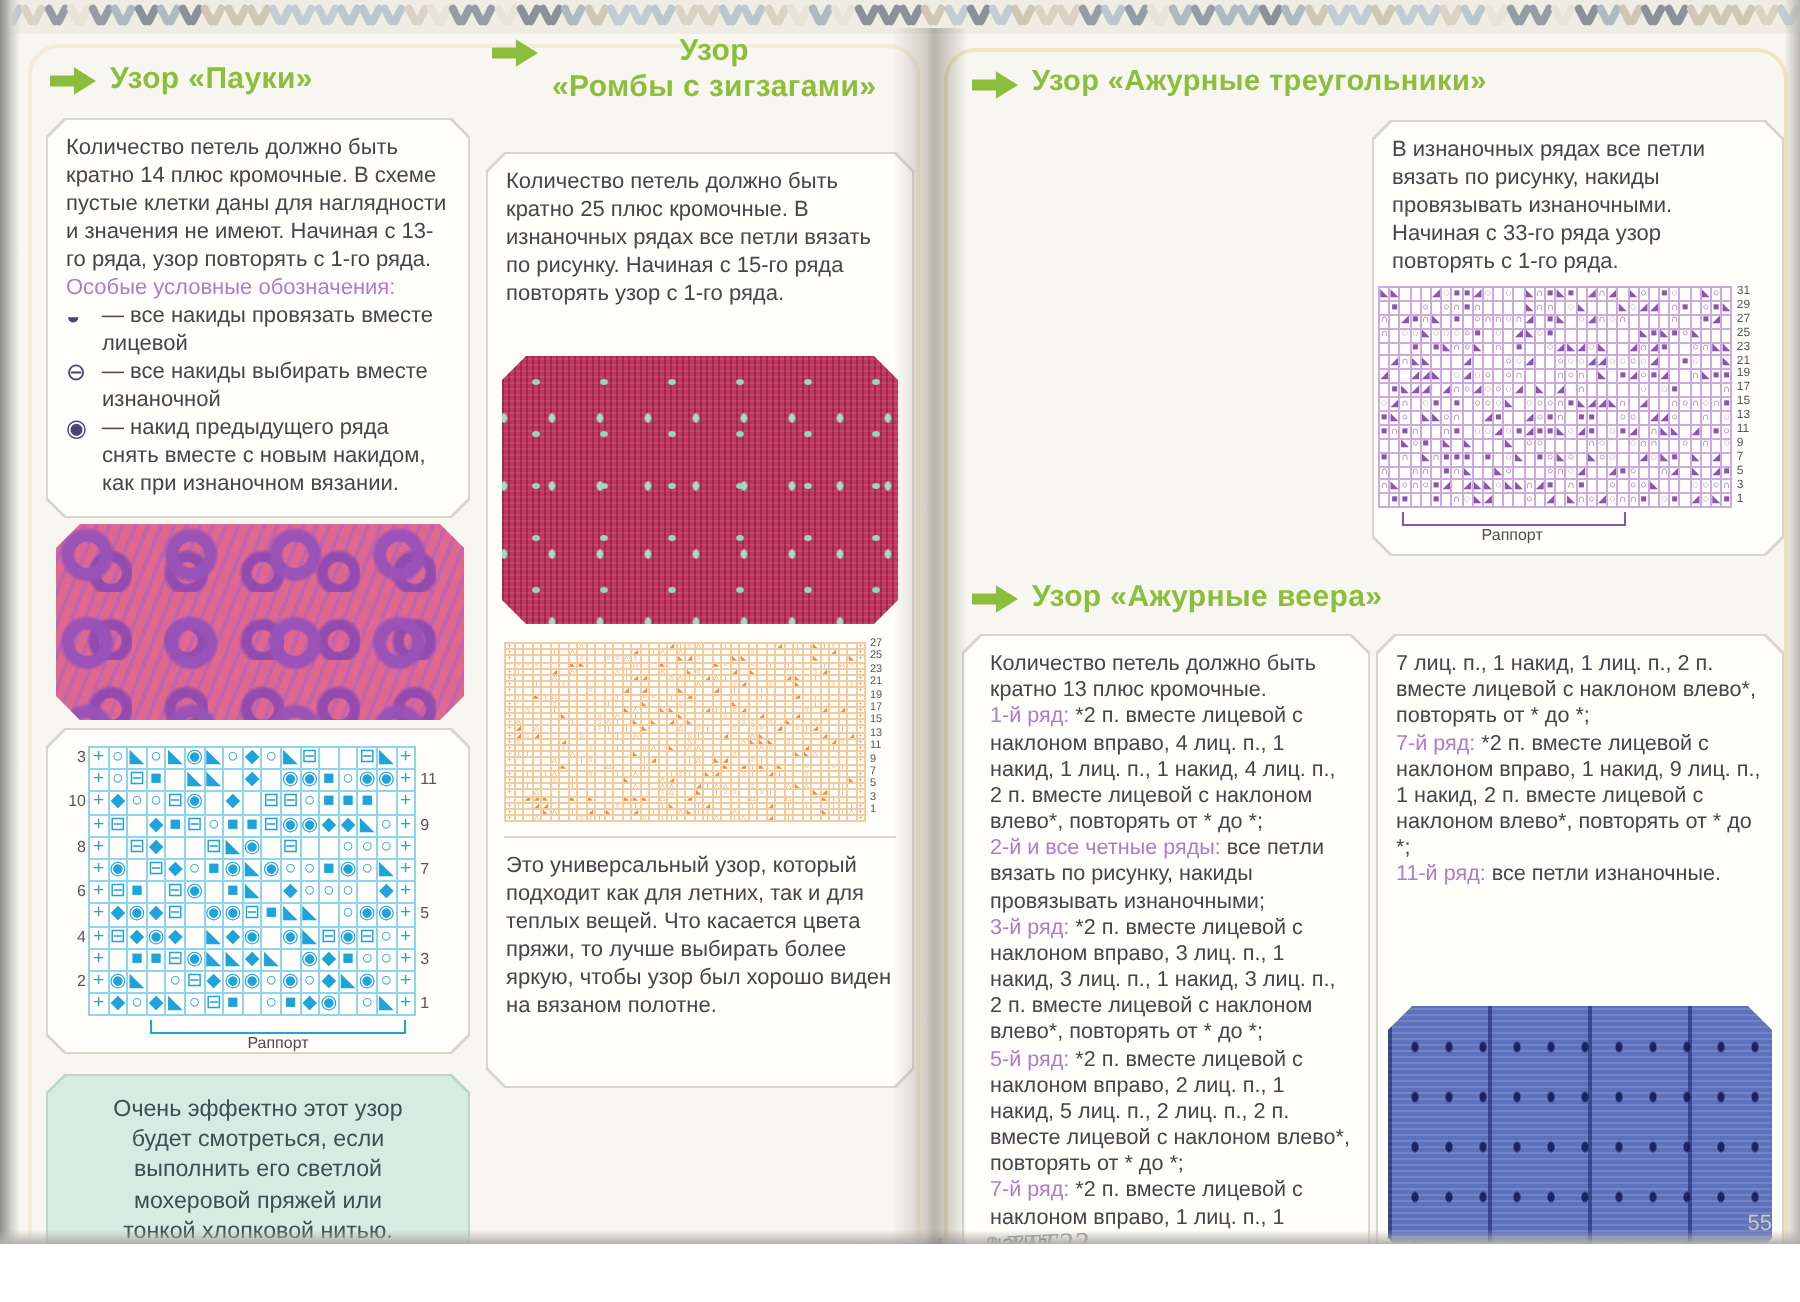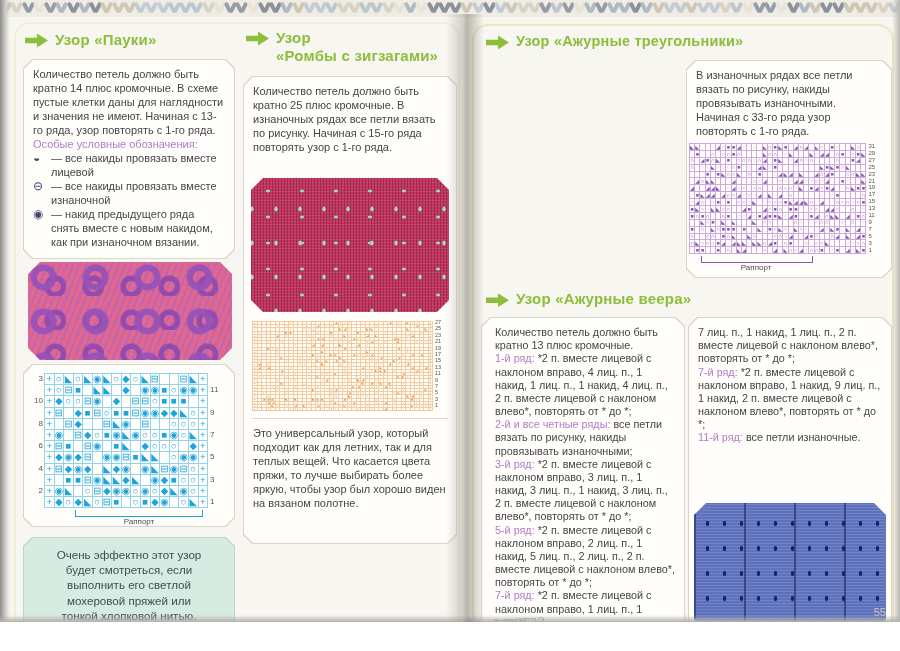--- a/index.html
+++ b/index.html
@@ -429,21 +429,21 @@
     <div class="in">
       <p class="t">Количество петель должно быть кратно 14 плюс кромочные. В схеме пустые клетки даны для наглядности и значения не имеют. Начиная с 13-го ряда, узор повторять с 1-го ряда.</p>
       <p class="t accent">Особые условные обозначения:</p>
       <div>
           <div class="legrow">
             <span class="lsym">◒</span>
             <span class="ltext">— все накиды провязать вместе лицевой</span>
           </div>
           <div class="legrow">
             <span class="lsym">⊖</span>
-            <span class="ltext">— все накиды провязать вместе изнаночной</span>
+            <span class="ltext">— все накиды выбирать вместе изнаночной</span>
           </div>
           <div class="legrow">
             <span class="lsym">◉</span>
             <span class="ltext">— накид предыдущего ряда снять вместе с новым накидом, как при изнаночном вязании.</span>
           </div>
         </div>
     </div>
   </div>
 
   <div class="swatch sw-pauki" style="left:28px;top:262px;width:204px;height:98px;"></div>
@@ -680,21 +680,21 @@
         </div>
     </div>
   </div>
 
   <div class="obox tipbox" style="left:23px;top:537px;width:212px;height:96px;">
     <div class="in">
       <span>Очень эффектно этот узор будет смотреться, если выполнить его светлой мохеровой пряжей или тонкой хлопковой нитью.</span>
     </div>
   </div>
 
-  <div class="heading" style="left:246px;top:29px;width:210px;">
+  <div class="heading" style="left:246px;top:17px;width:210px;text-align:center;">
     <span class="arrow-icon"></span>
     <span class="htitle">
       <span>Узор</span><br>
       <span>«Ромбы с зигзагами»</span>
     </span>
   </div>
 
   <div class="obox" style="left:243px;top:76px;width:214px;height:468px;">
     <div class="in" style="position:absolute;">
       <p class="t">Количество петель должно быть кратно 25 плюс кромочные. В изнаночных рядах все петли вязать по рисунку. Начиная с 15-го ряда повторять узор с 1-го ряда.</p>
@@ -2419,21 +2419,21 @@
             <span style="top: 103.5px; line-height: 6.9px;">1</span>
           </div>
           <div style="flex-basis: 100%; margin-left: 12px; width: 176.8px;">
             <div class="cbracket" style="color: rgb(138, 85, 176); width: 58%;"></div>
             <div class="ccap" style="width: 58%;">Раппорт</div>
           </div>
         </div>
     </div>
   </div>
 
-  <div class="heading" style="left:486px;top:290px;width:380px;align-items:flex-end;">
+  <div class="heading" style="left:486px;top:290px;width:380px;">
     <span class="arrow-icon"></span>
     <span class="htitle">Узор «Ажурные веера»</span>
   </div>
 
   <div class="obox" style="left:481px;top:317px;width:204px;height:322px;">
     <div class="in rich" style="font-size:10.8px;line-height:1.22;padding-left:13px;">
         <p>Количество петель должно быть кратно 13 плюс кромочные.</p>
         <p><span class="rlabel">1-й ряд: </span>*2 п. вместе лицевой с наклоном вправо, 4 лиц. п., 1 накид, 1 лиц. п., 1 накид, 4 лиц. п., 2 п. вместе лицевой с наклоном влево*, повторять от * до *;</p>
         <p><span class="rlabel">2-й и все четные ряды: </span>все петли вязать по рисунку, накиды провязывать изнаночными;</p>
         <p><span class="rlabel">3-й ряд: </span>*2 п. вместе лицевой с наклоном вправо, 3 лиц. п., 1 накид, 3 лиц. п., 1 накид, 3 лиц. п., 2 п. вместе лицевой с наклоном влево*, повторять от * до *;</p>

